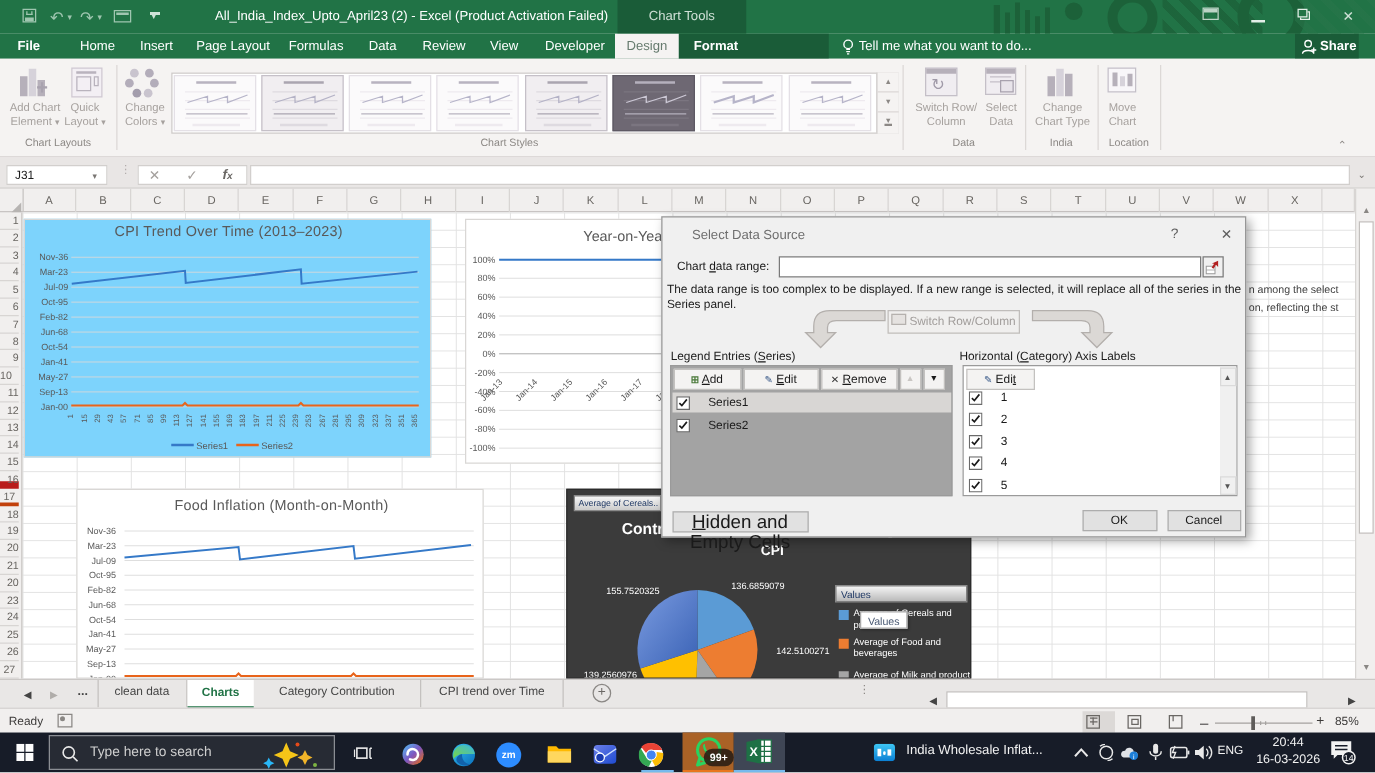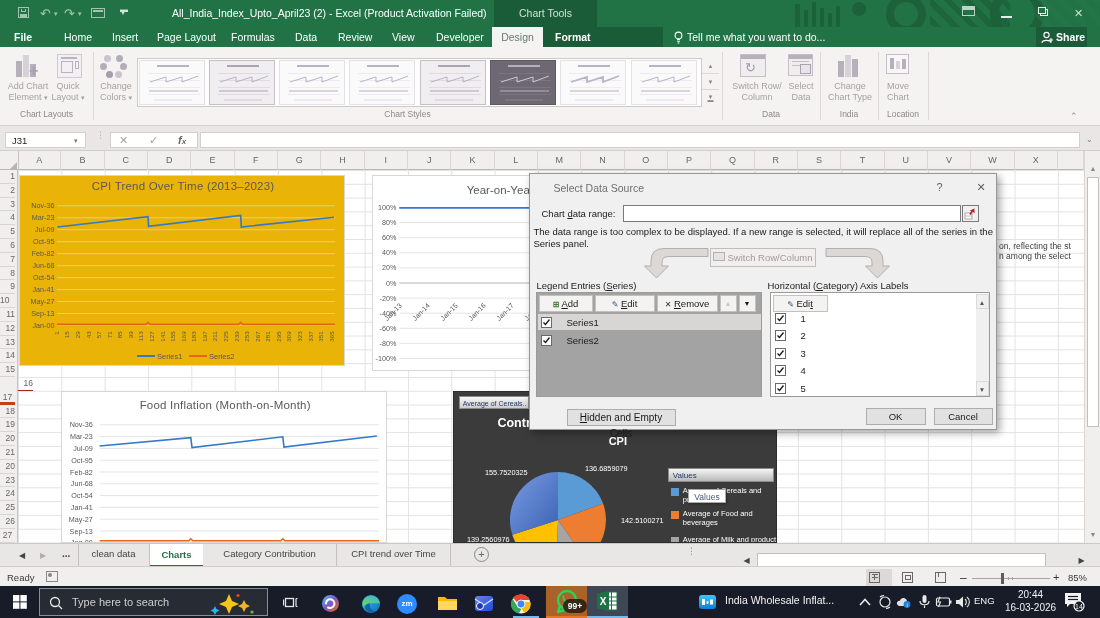--- a/index.html
+++ b/index.html
@@ -281,36 +281,36 @@
 <div class="a" style="left:0;top:69.0px;width:15px;height:13.8px;border-bottom:1px solid #d8d5d3;color:#686561;font-size:8.5px;text-align:right;line-height:13.8px;">6</div>
 <div class="a" style="left:0;top:82.8px;width:15px;height:13.8px;border-bottom:1px solid #d8d5d3;color:#686561;font-size:8.5px;text-align:right;line-height:13.8px;">7</div>
 <div class="a" style="left:0;top:96.6px;width:15px;height:13.8px;border-bottom:1px solid #d8d5d3;color:#686561;font-size:8.5px;text-align:right;line-height:13.8px;">8</div>
 <div class="a" style="left:0;top:110.4px;width:15px;height:13.8px;border-bottom:1px solid #d8d5d3;color:#686561;font-size:8.5px;text-align:right;line-height:13.8px;">9</div>
 <div class="a" style="left:0;top:124.2px;width:15px;height:13.8px;border-bottom:1px solid #d8d5d3;color:#686561;font-size:8.5px;text-align:left;line-height:13.8px;">10</div>
 <div class="a" style="left:0;top:138.0px;width:15px;height:13.8px;border-bottom:1px solid #d8d5d3;color:#686561;font-size:8.5px;text-align:right;line-height:13.8px;">11</div>
 <div class="a" style="left:0;top:151.8px;width:15px;height:13.8px;border-bottom:1px solid #d8d5d3;color:#686561;font-size:8.5px;text-align:right;line-height:13.8px;">12</div>
 <div class="a" style="left:0;top:165.6px;width:15px;height:13.8px;border-bottom:1px solid #d8d5d3;color:#686561;font-size:8.5px;text-align:right;line-height:13.8px;">13</div>
 <div class="a" style="left:0;top:179.4px;width:15px;height:13.8px;border-bottom:1px solid #d8d5d3;color:#686561;font-size:8.5px;text-align:right;line-height:13.8px;">14</div>
 <div class="a" style="left:0;top:193.2px;width:15px;height:13.8px;border-bottom:1px solid #d8d5d3;color:#686561;font-size:8.5px;text-align:right;line-height:13.8px;">15</div>
-<div class="a" style="left:0;top:207.0px;width:15px;height:13.8px;border-bottom:1px solid #b91c1c;color:#686561;font-size:8.5px;text-align:right;line-height:13.8px;margin-left:18px;">16</div>
+<div class="a" style="left:0;top:207.0px;width:15px;height:13.8px;border-bottom:6px solid #b91c1c;color:#686561;font-size:8.5px;text-align:right;line-height:13.8px;">16</div>
 <div class="a" style="left:0;top:220.8px;width:15px;height:13.8px;border-bottom:3px solid #c2410c;color:#686561;font-size:8.5px;text-align:center;line-height:13.8px;">17</div>
 <div class="a" style="left:0;top:234.6px;width:15px;height:13.8px;border-bottom:1px solid #d8d5d3;color:#686561;font-size:8.5px;text-align:right;line-height:13.8px;">18</div>
 <div class="a" style="left:0;top:248.4px;width:15px;height:13.8px;border-bottom:1px solid #d8d5d3;color:#686561;font-size:8.5px;text-align:right;line-height:13.8px;">19</div>
 <div class="a" style="left:0;top:262.2px;width:15px;height:13.8px;border-bottom:1px solid #d8d5d3;color:#686561;font-size:8.5px;text-align:right;line-height:13.8px;">20</div>
 <div class="a" style="left:0;top:276.0px;width:15px;height:13.8px;border-bottom:1px solid #d8d5d3;color:#686561;font-size:8.5px;text-align:right;line-height:13.8px;">21</div>
 <div class="a" style="left:0;top:289.8px;width:15px;height:13.8px;border-bottom:1px solid #d8d5d3;color:#686561;font-size:8.5px;text-align:right;line-height:13.8px;">20</div>
 <div class="a" style="left:0;top:303.6px;width:15px;height:13.8px;border-bottom:1px solid #d8d5d3;color:#686561;font-size:8.5px;text-align:right;line-height:13.8px;">23</div>
 <div class="a" style="left:0;top:317.4px;width:15px;height:13.8px;border-bottom:1px solid #d8d5d3;color:#686561;font-size:8.5px;text-align:right;line-height:13.8px;">24</div>
 <div class="a" style="left:0;top:331.2px;width:15px;height:13.8px;border-bottom:1px solid #d8d5d3;color:#686561;font-size:8.5px;text-align:right;line-height:13.8px;">25</div>
 <div class="a" style="left:0;top:345.0px;width:15px;height:13.8px;border-bottom:1px solid #d8d5d3;color:#686561;font-size:8.5px;text-align:right;line-height:13.8px;">26</div>
 <div class="a" style="left:0;top:358.8px;width:15px;height:13.8px;border-bottom:1px solid #d8d5d3;color:#686561;font-size:8.5px;text-align:center;line-height:13.8px;">27</div>
 </div>
-<div class="a" style="left:999px;top:226px;width:85px;height:12px;overflow:hidden;color:#404040;font-size:8.5px;white-space:nowrap;margin-top:25px;">n among the select</div>
+<div class="a" style="left:999px;top:226px;width:85px;height:12px;overflow:hidden;color:#404040;font-size:8.5px;white-space:nowrap;">n among the select</div>
 <div class="a" style="left:999px;top:241px;width:85px;height:12px;overflow:hidden;color:#404040;font-size:8.5px;white-space:nowrap;">on, reflecting the st</div>
-<div class="a" style="left:19px;top:174.5px;width:326px;height:191px;background:#eab308;border:1px solid #d9d7d5;overflow:hidden;">
+<div class="a" style="left:19px;top:174.5px;width:326px;height:191px;background:#7dd3fc;border:1px solid #d9d7d5;overflow:hidden;">
     <div class="a" style="left:0;top:4px;width:326px;text-align:center;color:#595959;font-size:11.5px;letter-spacing:0.2px;">CPI Trend Over Time (2013–2023)</div>
     <svg class="a" style="left:0;top:0" width="326" height="191" viewBox="0 0 326 191">
       <text x="34.5" y="32.3" font-size="7.2" fill="#595959" text-anchor="end" font-family="Liberation Sans">Nov-36</text>
       <line x1="37" y1="29.8" x2="315" y2="29.8" stroke="#d9d9d9" stroke-width="0.7"></line>
       <text x="34.5" y="44.27" font-size="7.2" fill="#595959" text-anchor="end" font-family="Liberation Sans">Mar-23</text>
       <line x1="37" y1="41.77" x2="315" y2="41.77" stroke="#d9d9d9" stroke-width="0.7"></line>
       <text x="34.5" y="56.24" font-size="7.2" fill="#595959" text-anchor="end" font-family="Liberation Sans">Jul-09</text>
       <line x1="37" y1="53.74" x2="315" y2="53.74" stroke="#d9d9d9" stroke-width="0.7"></line>
       <text x="34.5" y="68.21000000000001" font-size="7.2" fill="#595959" text-anchor="end" font-family="Liberation Sans">Oct-95</text>
       <line x1="37" y1="65.71000000000001" x2="315" y2="65.71000000000001" stroke="#d9d9d9" stroke-width="0.7"></line>
@@ -531,21 +531,21 @@
         <rect x="0.5" y="0.5" width="10" height="10" fill="#fff" stroke="#6a6a6a" stroke-width="1"></rect>
         <path d="M2.5,5.5 L4.5,7.5 L8.5,2.5" fill="none" stroke="#1a1a1a" stroke-width="1.3"></path>
       </svg>
 <div class="a" style="left:30px;top:90.0px;color:#1a1a1a;font-size:9.5px;">5</div>
 <div class="a" style="left:205px;top:1px;width:13px;height:102px;background:#f0f0f0;">
         <div style="height:15px;text-align:center;font-size:6.5px;color:#555;line-height:15px;background:#f0f0f0;border:1px solid #dadada;">▲</div>
         <div style="height:72px;"></div>
         <div style="height:15px;text-align:center;font-size:6.5px;color:#555;line-height:15px;background:#f0f0f0;border:1px solid #dadada;">▼</div>
       </div>
 </div>
-<div class="a" style="left:8px;top:235px;width:109px;height:17px;background:#e1e1e1;border:1px solid #adadad;color:#1a1a1a;font-size:10px;text-align:center;line-height:16px;margin-left:29px;"><u>H</u>idden and Empty Cells</div>
+<div class="a" style="left:8px;top:235px;width:109px;height:17px;background:#e1e1e1;border:1px solid #adadad;color:#1a1a1a;font-size:15px;text-align:center;line-height:16px;"><u>H</u>idden and Empty Cells</div>
 <div class="a" style="left:336px;top:234px;width:60px;height:17px;background:#e1e1e1;border:1px solid #adadad;color:#1a1a1a;font-size:9.5px;text-align:center;line-height:16px;">OK</div>
 <div class="a" style="left:404px;top:234px;width:59px;height:17px;background:#e1e1e1;border:1px solid #adadad;color:#1a1a1a;font-size:9.5px;text-align:center;line-height:16px;">Cancel</div>
 </div>
 <div class="a" style="left:0;top:543px;width:1100px;height:22.5px;background:#e9e7e6;border-top:1px solid #cbc8c6;">
 <div class="a" style="left:19px;top:7px;color:#444;font-size:8px;">◀</div>
 <div class="a" style="left:40px;top:7px;color:#b0adaa;font-size:8px;">▶</div>
 <div class="a" style="left:62px;top:4px;color:#444;font-size:10px;font-weight:bold;">...</div>
 <div class="a" style="left:78px;top:0;width:1px;height:22px;background:#c4c1bf"></div>
 <div class="a" style="left:78px;top:4px;width:71px;color:#444;font-size:9.5px;text-align:center;">clean data</div>
 <div class="a" style="left:149px;top:0;width:1px;height:22px;background:#c4c1bf"></div>

